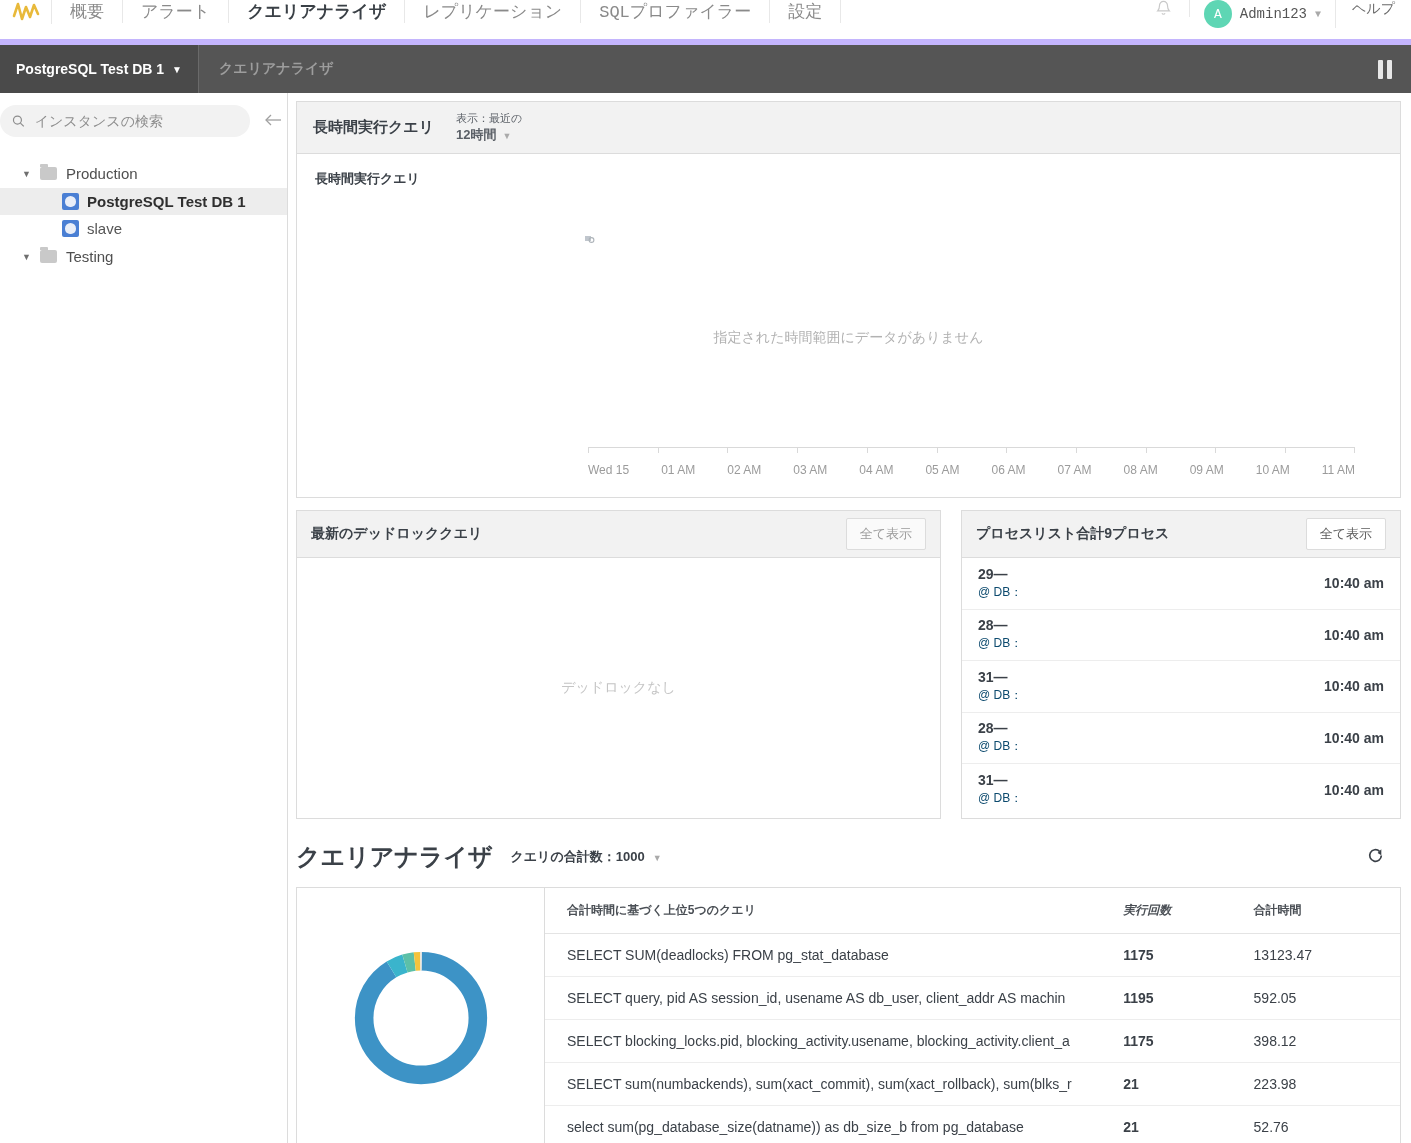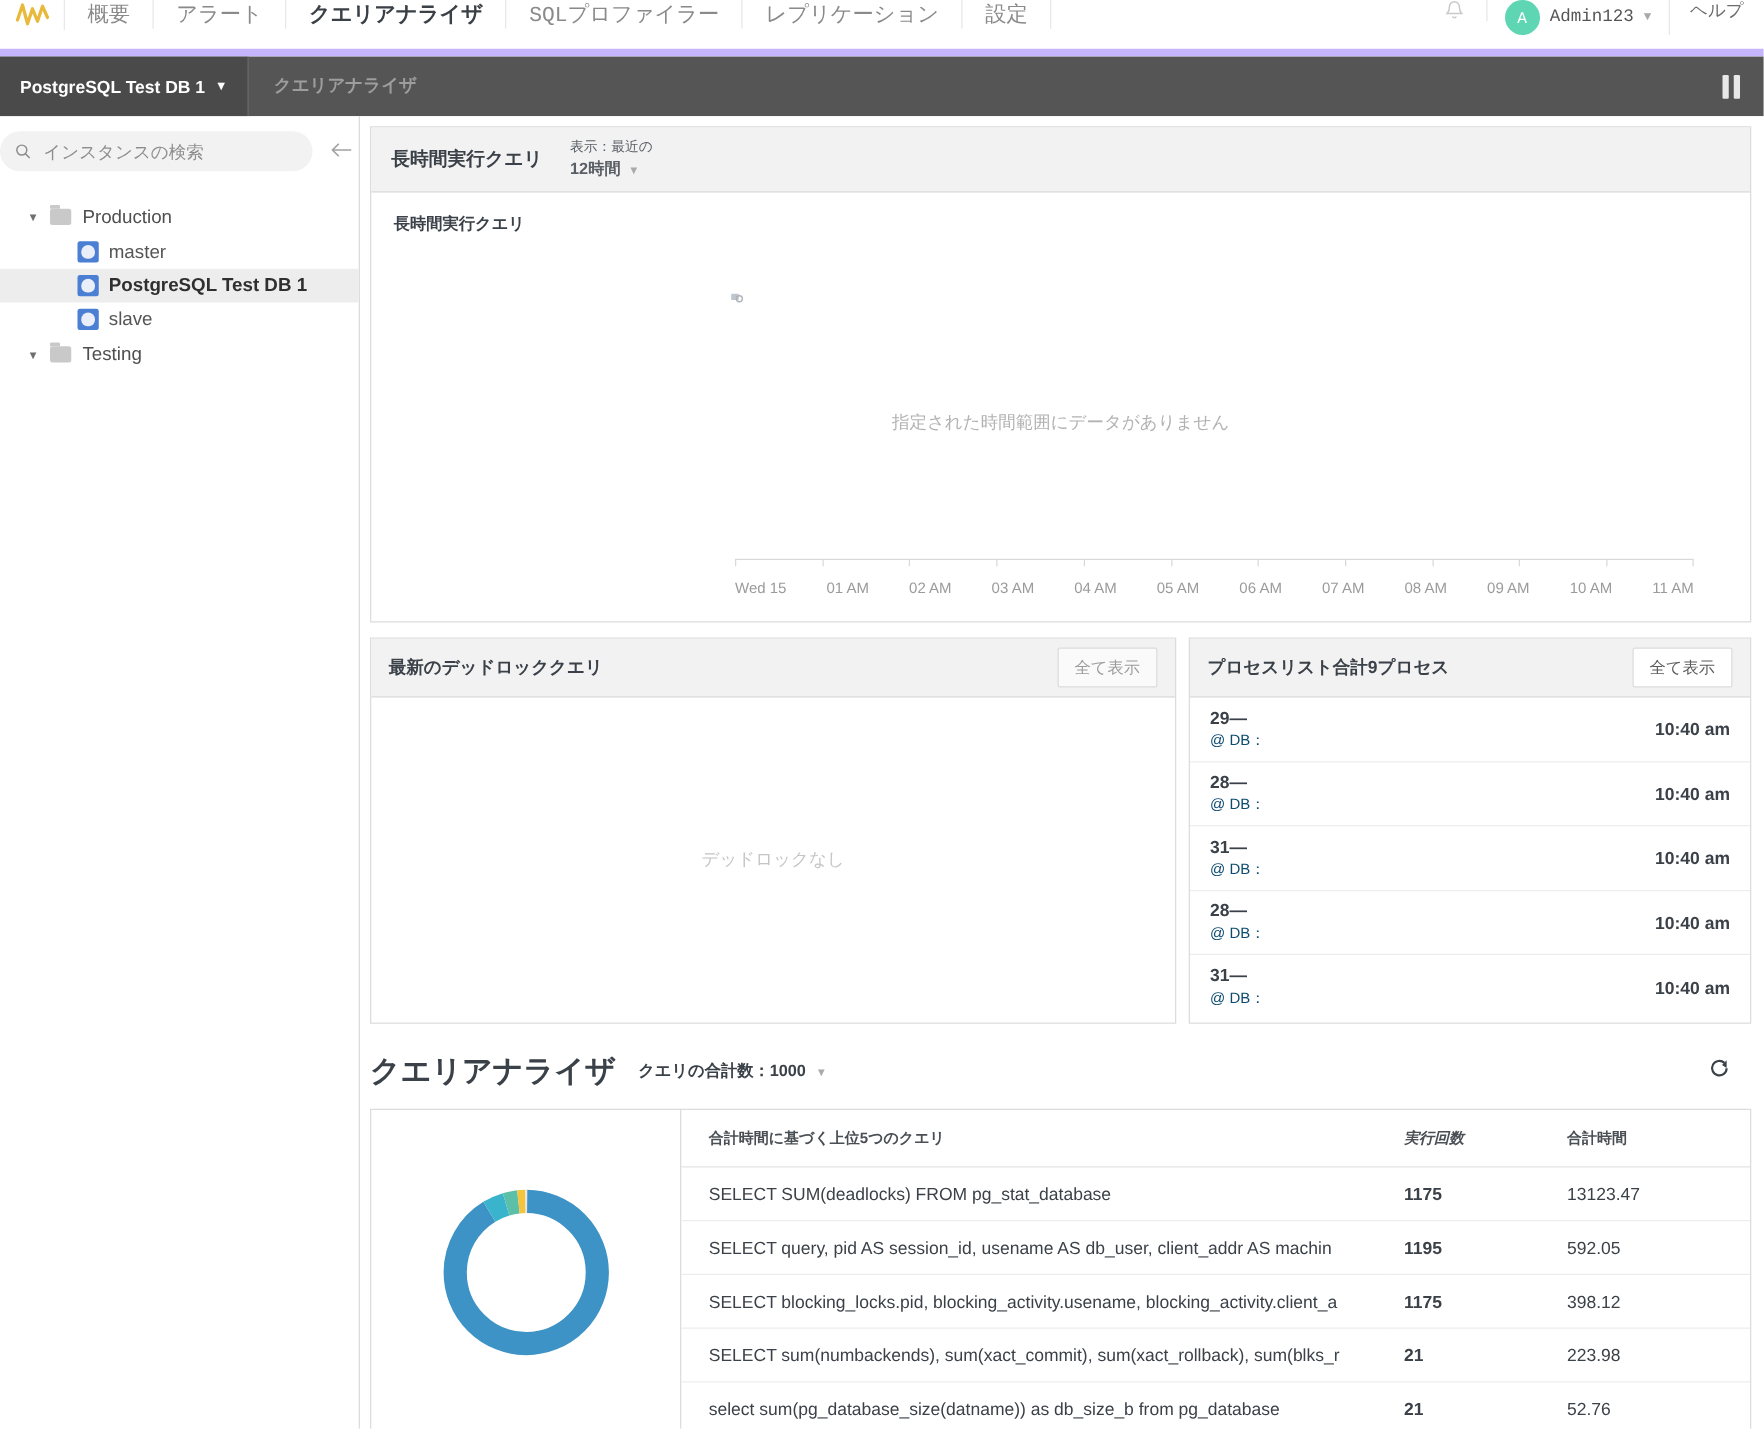--- a/index.html
+++ b/index.html
@@ -152,21 +152,21 @@
     border-top:1px solid #d9d9d9;height:6px;
   }
   .axis .tickmark{ position:absolute;top:0;width:1px;height:5px;background:#d9d9d9; }
   .axis-labels{
     position:absolute;left:291px;right:45px;bottom:20px;
     display:flex;justify-content:space-between;
   }
   .axis-labels span{ font-size:12px;color:#9b9b9b; }
 
   
-  .two-col{ display:flex; gap:10px; margin:12px 10px 0 8px; }
+  .two-col{ display:flex; gap:20px; margin:12px 10px 0 8px; }
   .card{ border:1px solid #dcdcdc;background:#fff; }
   .card.left{ width:645px; }
   .card.right{ flex:1; }
   .card-head{
     background:#f2f2f2;border-bottom:1px solid #dcdcdc;
     height:47px;display:flex;align-items:center;justify-content:space-between;
     padding:0 14px;
   }
   .card-title{ font-size:14px;font-weight:bold;color:#3b4148; }
   .showall-btn{
@@ -232,24 +232,24 @@
   <div class="nav-item">
       <span>概要</span>
     </div>
   <div class="nav-item">
       <span>アラート</span>
     </div>
   <div class="nav-item active">
       <span>クエリアナライザ</span>
     </div>
   <div class="nav-item">
+      <span>レプリケーション</span>
+    </div>
+  <div class="nav-item">
       <span>SQLプロファイラー</span>
-    </div>
-  <div class="nav-item">
-      <span>レプリケーション</span>
     </div>
   <div class="nav-item">
       <span>設定</span>
     </div>
   <div class="nav-spacer"></div>
   <div class="nav-bell">
     <svg width="15" height="17" viewBox="0 0 15 17">
       <path d="M7.5 1.4c-2.3 0-4 1.9-4 4.2 0 3.6-1.2 4.6-1.8 5.2h11.6c-.6-.6-1.8-1.6-1.8-5.2 0-2.3-1.7-4.2-4-4.2z" fill="none" stroke="#c9c9c9" stroke-width="1.2"></path>
       <path d="M6 13.2a1.6 1.6 0 0 0 3 0" fill="none" stroke="#c9c9c9" stroke-width="1.2"></path>
     </svg>
@@ -298,24 +298,20 @@
           <polyline points="7,2 2,7 7,12" fill="none" stroke="#a0a0a0" stroke-width="1.3"></polyline>
         </svg>
       </div>
     </div>
 
     <div class="tree">
       <div class="tree-folder">
         <span class="tri">▼</span>
         <span class="folder-ico"></span>
         <span>Production</span>
-      </div>
-      <div class="tree-item">
-        <span class="pg-ico"></span>
-        <span>master</span>
       </div>
       <div class="tree-item selected">
         <span class="pg-ico"></span>
         <span>PostgreSQL Test DB 1</span>
       </div>
       <div class="tree-item">
         <span class="pg-ico"></span>
         <span>slave</span>
       </div>
       <div class="tree-folder">

